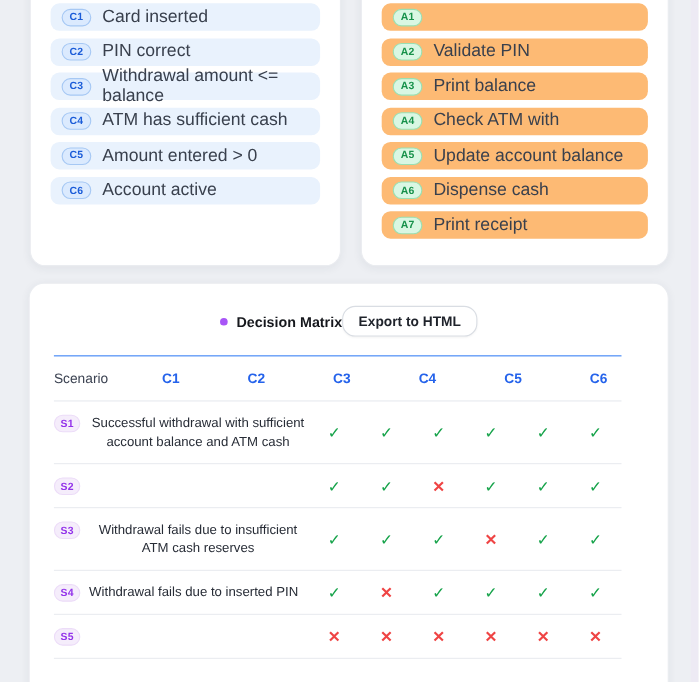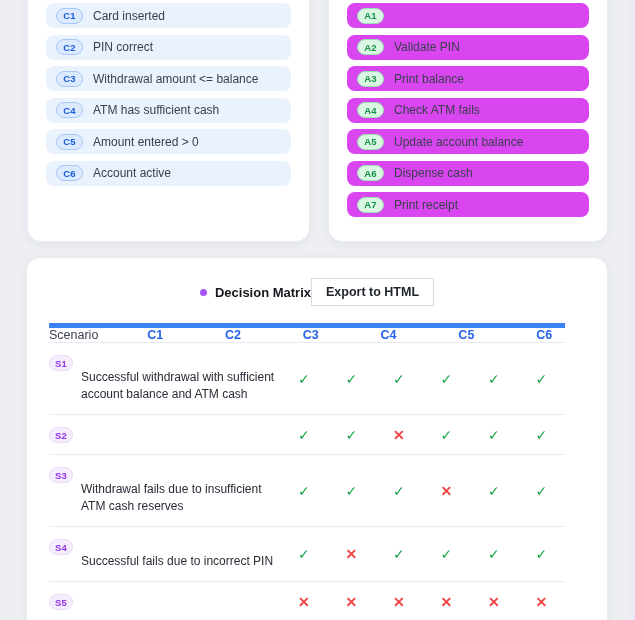--- a/index.html
+++ b/index.html
@@ -16,56 +16,56 @@
     box-shadow:0 2px 8px rgba(35,45,60,0.06);box-sizing:border-box;
   }
   #conditions-panel{left:27px;top:-24px;width:283px;height:266px;padding:26px 18px 0;}
   #actions-panel{left:328px;top:-24px;width:280px;height:266px;padding:26px 18px 0;}
 
   .item-row{
     height:25px;margin-bottom:6.5px;border-radius:8px;
     display:flex;align-items:center;gap:10px;padding:0 10px;box-sizing:border-box;
   }
   .cond-row{background:#e9f2fd;}
-  .act-row{background:#d946ef;}
+  .act-row{background:#fdba74;}
   .pill{
     min-width:27px;height:16px;border-radius:999px;box-sizing:border-box;
     display:flex;align-items:center;justify-content:center;
     font-size:9.5px;font-weight:bold;letter-spacing:.2px;padding:0 4px;
   }
   .pill-c{background:#dbeafe;border:1px solid #a6c8f4;color:#1b5cd8;}
   .pill-a{background:#d9f7e3;border:1px solid #99e0b2;color:#17914a;}
   .pill-s{background:#f5edfb;border:1px solid #ecdcf8;color:#9333ea;min-width:24px;}
-  .item-label{font-size:12px;color:#39404d;text-align:right;}
+  .item-label{font-size:16px;color:#39404d;}
 
   #matrix-panel{left:26px;top:257px;width:582px;height:400px;padding:20px 22px 0;}
   .matrix-head{display:flex;align-items:center;justify-content:center;height:28px;margin-bottom:17px;}
   .matrix-title-wrap{display:flex;align-items:center;}
   .dot{width:7px;height:7px;border-radius:50%;background:#a855f7;margin-right:8px;}
   .matrix-title{font-size:13px;font-weight:bold;color:#16181d;}
   .export-btn{
-    height:28px;padding:0 14px;background:#fff;border:1px solid #d9dde3;border-radius:0;
+    height:28px;padding:0 14px;background:#fff;border:1px solid #d9dde3;border-radius:12px;
     font-size:12.5px;font-weight:600;color:#1f232b;font-family:"Liberation Sans",sans-serif;
     box-shadow:0 1px 2px rgba(0,0,0,0.05);cursor:pointer;
   }
 
   .table{padding-right:20px;}
   .thead{
     display:flex;align-items:center;
-    border-top:5px solid #3b82f6;border-bottom:1px solid #e7eaef;
-    padding:0 0;
+    border-top:1px solid #3b82f6;border-bottom:1px solid #e7eaef;
+    padding:13px 0;
     gap:36px;
   }
   .scenario-h{flex:1;font-size:12.5px;color:#3c4352;padding-left:0;}
   .col-h{width:47.5px;text-align:center;font-size:12.5px;font-weight:600;color:#2563eb;}
 
   .trow{display:flex;align-items:center;border-bottom:1px solid #e9ebf0;padding:11px 0;}
-  .scenario-cell{flex:1;display:flex;align-items:flex-start;gap:8px;}
+  .scenario-cell{flex:1;display:flex;align-items:flex-start;gap:8px;text-align:center;}
   .scenario-cell .pill{margin-top:1px;}
-  .scenario-text{font-size:12px;color:#272c36;line-height:17px;max-width:198px;margin-top:15px;}
+  .scenario-text{font-size:12px;color:#272c36;line-height:17px;max-width:198px;}
   .marks{display:flex;align-items:center;}
   .mark{width:47.5px;text-align:center;font-size:14px;line-height:14px;}
   .mark-yes{color:#16a34a;}
   .mark-no{color:#ef4444;font-weight:bold;}
 </style>
 </head>
 <body>
 
 <div class="right-strip"></div>
 
@@ -114,21 +114,21 @@
       <span class="item-label">Validate PIN</span>
     </div>
 
     <div class="item-row act-row">
       <span class="pill pill-a">A3</span>
       <span class="item-label">Print balance</span>
     </div>
 
     <div class="item-row act-row">
       <span class="pill pill-a">A4</span>
-      <span class="item-label">Check ATM fails</span>
+      <span class="item-label">Check ATM with</span>
     </div>
 
     <div class="item-row act-row">
       <span class="pill pill-a">A5</span>
       <span class="item-label">Update account balance</span>
     </div>
 
     <div class="item-row act-row">
       <span class="pill pill-a">A6</span>
       <span class="item-label">Dispense cash</span>
@@ -208,21 +208,21 @@
           <span class="mark mark-yes">✓</span>
           <span class="mark mark-no">✕</span>
           <span class="mark mark-yes">✓</span>
           <span class="mark mark-yes">✓</span>
         </div>
       </div>
 
       <div class="trow">
         <div class="scenario-cell">
           <span class="pill pill-s">S4</span>
-          <span class="scenario-text">Successful fails due to incorrect PIN</span>
+          <span class="scenario-text">Withdrawal fails due to inserted PIN</span>
         </div>
         <div class="marks">
           <span class="mark mark-yes">✓</span>
           <span class="mark mark-no">✕</span>
           <span class="mark mark-yes">✓</span>
           <span class="mark mark-yes">✓</span>
           <span class="mark mark-yes">✓</span>
           <span class="mark mark-yes">✓</span>
         </div>
       </div>

